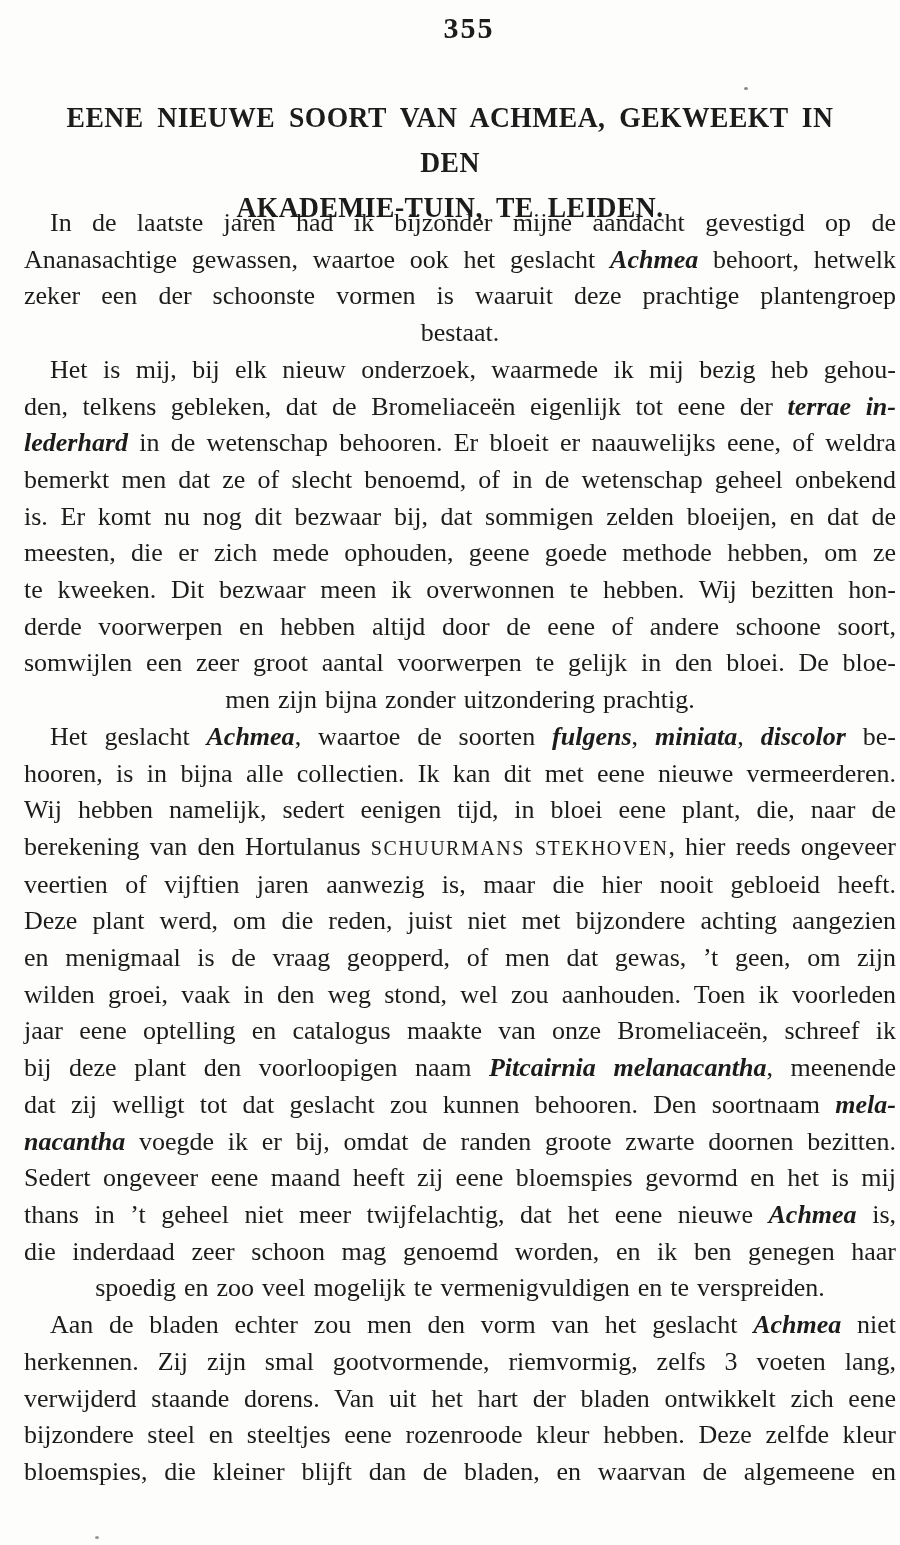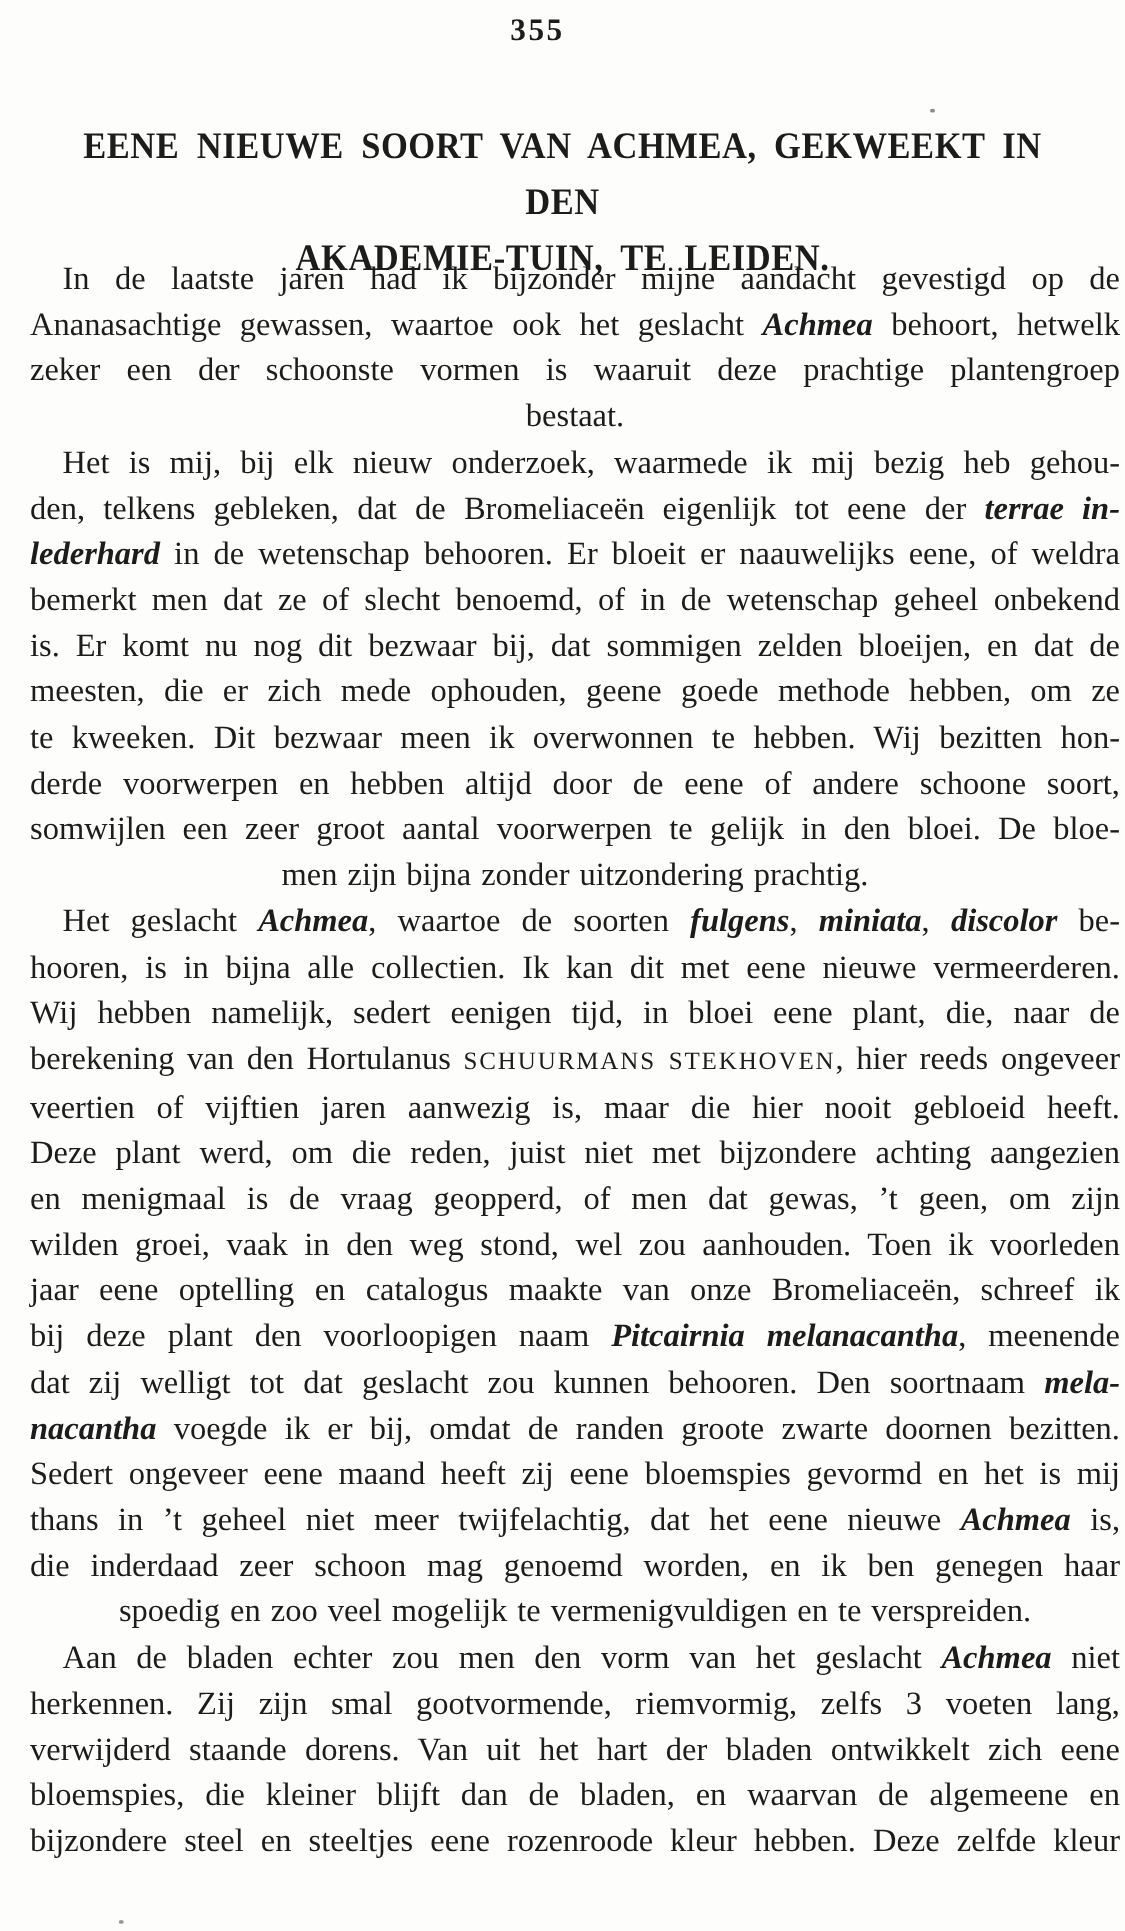--- a/index.html
+++ b/index.html
@@ -7,21 +7,21 @@
     width:900px; height:1545px;
     background:#fdfdfc;
     color:#1c1c1c;
     font-family:"Liberation Serif", serif;
     position:relative;
     overflow:hidden;
   }
   .pagenum {
     position:absolute; top:11px; left:0; width:860px;
     text-align:center;
-    font-size:25px; font-weight:bold; letter-spacing:2px;
+    font-size:30px; font-weight:bold; letter-spacing:2px;padding-left:39px;
   }
   .title-block {
     position:absolute; top:94px; left:14px; width:872px;
     text-align:center;
     font-weight:bold;
     font-size:30px; line-height:45px;
     letter-spacing:0.5px; word-spacing:7px;
     transform:scaleX(0.92); transform-origin:50% 0;
   }
   .body-text {
@@ -80,20 +80,20 @@
       <div class="line just"><span>bij deze plant den voorloopigen naam </span><span class="it">Pitcairnia melanacantha</span><span>, meenende</span></div>
       <div class="line just"><span>dat zij welligt tot dat geslacht zou kunnen behooren. Den soortnaam </span><span class="it">mela-</span></div>
       <div class="line just"><span class="it">nacantha</span><span> voegde ik er bij, omdat de randen groote zwarte doornen bezitten.</span></div>
       <div class="line just"><span>Sedert ongeveer eene maand heeft zij eene bloemspies gevormd en het is mij</span></div>
       <div class="line just"><span>thans in ’t geheel niet meer twijfelachtig, dat het eene nieuwe </span><span class="it">Achmea</span><span> is,</span></div>
       <div class="line just"><span>die inderdaad zeer schoon mag genoemd worden, en ik ben genegen haar</span></div>
       <div class="line"><span>spoedig en zoo veel mogelijk te vermenigvuldigen en te verspreiden.</span></div>
       <div class="line just indent"><span>Aan de bladen echter zou men den vorm van het geslacht </span><span class="it">Achmea</span><span> niet</span></div>
       <div class="line just"><span>herkennen. Zij zijn smal gootvormende, riemvormig, zelfs 3 voeten lang,</span></div>
       <div class="line just"><span>verwijderd staande dorens. Van uit het hart der bladen ontwikkelt zich eene</span></div>
+      <div class="line just"><span>bijzondere steel en steeltjes eene rozenroode kleur hebben. Deze zelfde kleur</span></div>
       <div class="line just"><span>bloemspies, die kleiner blijft dan de bladen, en waarvan de algemeene en</span></div>
-      <div class="line just"><span>bijzondere steel en steeltjes eene rozenroode kleur hebben. Deze zelfde kleur</span></div>
     </div>
 
   <div class="speck speck-a"></div>
   <div class="speck speck-b"></div>
 
 </div>
 
 </body></html>

